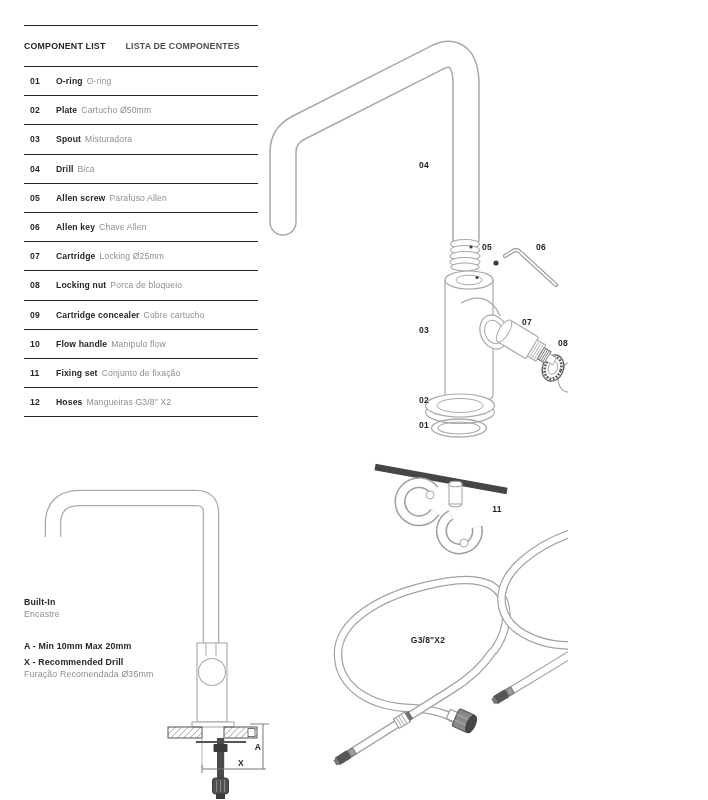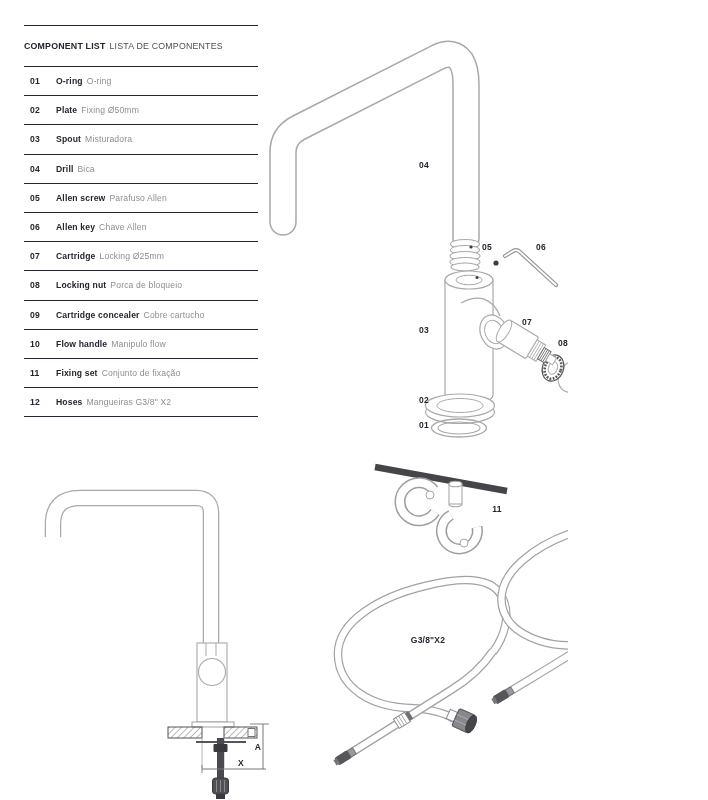--- a/index.html
+++ b/index.html
@@ -4,21 +4,21 @@
 <style>
   html,body{margin:0;padding:0;background:#fff;}
   #page{position:relative;width:568px;height:800px;background:#fff;overflow:hidden;
         font-family:"Liberation Sans",sans-serif;-webkit-font-smoothing:antialiased;}
 
   
   #component-table{position:absolute;left:24px;top:25px;width:234px;color:#26242e;}
   .tbl-header{height:40px;border-top:1.4px solid #26242e;border-bottom:1.4px solid #26242e;
               display:flex;align-items:center;font-size:8.8px;letter-spacing:.2px;}
   .tbl-header .t-en{font-weight:700;}
-  .tbl-header .t-pt{font-weight:400;color:#4d4d55;margin-left:4px;}
+  .tbl-header .t-pt{font-weight:700;color:#4d4d55;margin-left:20px;}
   .tbl-row{height:28.2px;border-bottom:1.3px solid #26242e;display:flex;align-items:center;
            font-size:8.6px;letter-spacing:.15px;}
   .tbl-row .c-num{width:26px;padding-left:6px;font-weight:700;}
   .tbl-row .c-en{font-weight:700;}
   .tbl-row .c-pt{color:#8e8e92;margin-left:4px;}
 
   
   #builtin-notes{position:absolute;left:24px;top:596px;font-size:8.8px;color:#26242e;
                  letter-spacing:.15px;line-height:12px;}
   #builtin-notes .n-title{font-weight:700;}
@@ -46,21 +46,21 @@
 
         <div class="tbl-row">
           <span class="c-num">01</span>
           <span class="c-en">O-ring</span>
           <span class="c-pt">O-ring</span>
         </div>
 
         <div class="tbl-row">
           <span class="c-num">02</span>
           <span class="c-en">Plate</span>
-          <span class="c-pt">Fixing Ø50mm</span>
+          <span class="c-pt">Cartucho Ø50mm</span>
         </div>
 
         <div class="tbl-row">
           <span class="c-num">03</span>
           <span class="c-en">Spout</span>
           <span class="c-pt">Misturadora</span>
         </div>
 
         <div class="tbl-row">
           <span class="c-num">04</span>
@@ -306,14 +306,22 @@
       <path d="M 162 289 H 226" stroke-width="1"></path>
       <path d="M 162 285 V 293" stroke-width=".9"></path>
     </g>
   </svg>
 
   <div id="label-layer">
     <span></span>
     <span></span>
   <span class="part-label" style="left: 424px; top: 165px;">04</span><span class="part-label" style="left: 487px; top: 247px;">05</span><span class="part-label" style="left: 541px; top: 247px;">06</span><span class="part-label" style="left: 424px; top: 330px;">03</span><span class="part-label" style="left: 527px; top: 322px;">07</span><span class="part-label" style="left: 563px; top: 343px;">08</span><span class="part-label" style="left: 587px; top: 354px;">09</span><span class="part-label" style="left: 621px; top: 370px;">10</span><span class="part-label" style="left: 424px; top: 400px;">02</span><span class="part-label" style="left: 424px; top: 425px;">01</span><span class="part-label" style="left: 497px; top: 509px;">11</span><span class="part-label" style="left: 596px; top: 571px;">12</span><span class="part-label" style="left: 428px; top: 640px;">G3/8"X2</span><span class="part-label" style="left: 258px; top: 747px;">A</span><span class="part-label" style="left: 241px; top: 763px;">X</span></div>
 
+  <div id="builtin-notes">
+    <div class="n-title">Built-In</div>
+    <div class="n-muted">Encastre</div>
+    <div class="n-gap"></div>
+    <div class="n-title" style="margin-bottom:4px;">A - Min 10mm Max 20mm</div>
+    <div class="n-title">X - Recommended Drill</div>
+    <div class="n-muted">Furação Recomendada Ø35mm</div>
+  </div>
 
 </div>
 
 </body></html>

